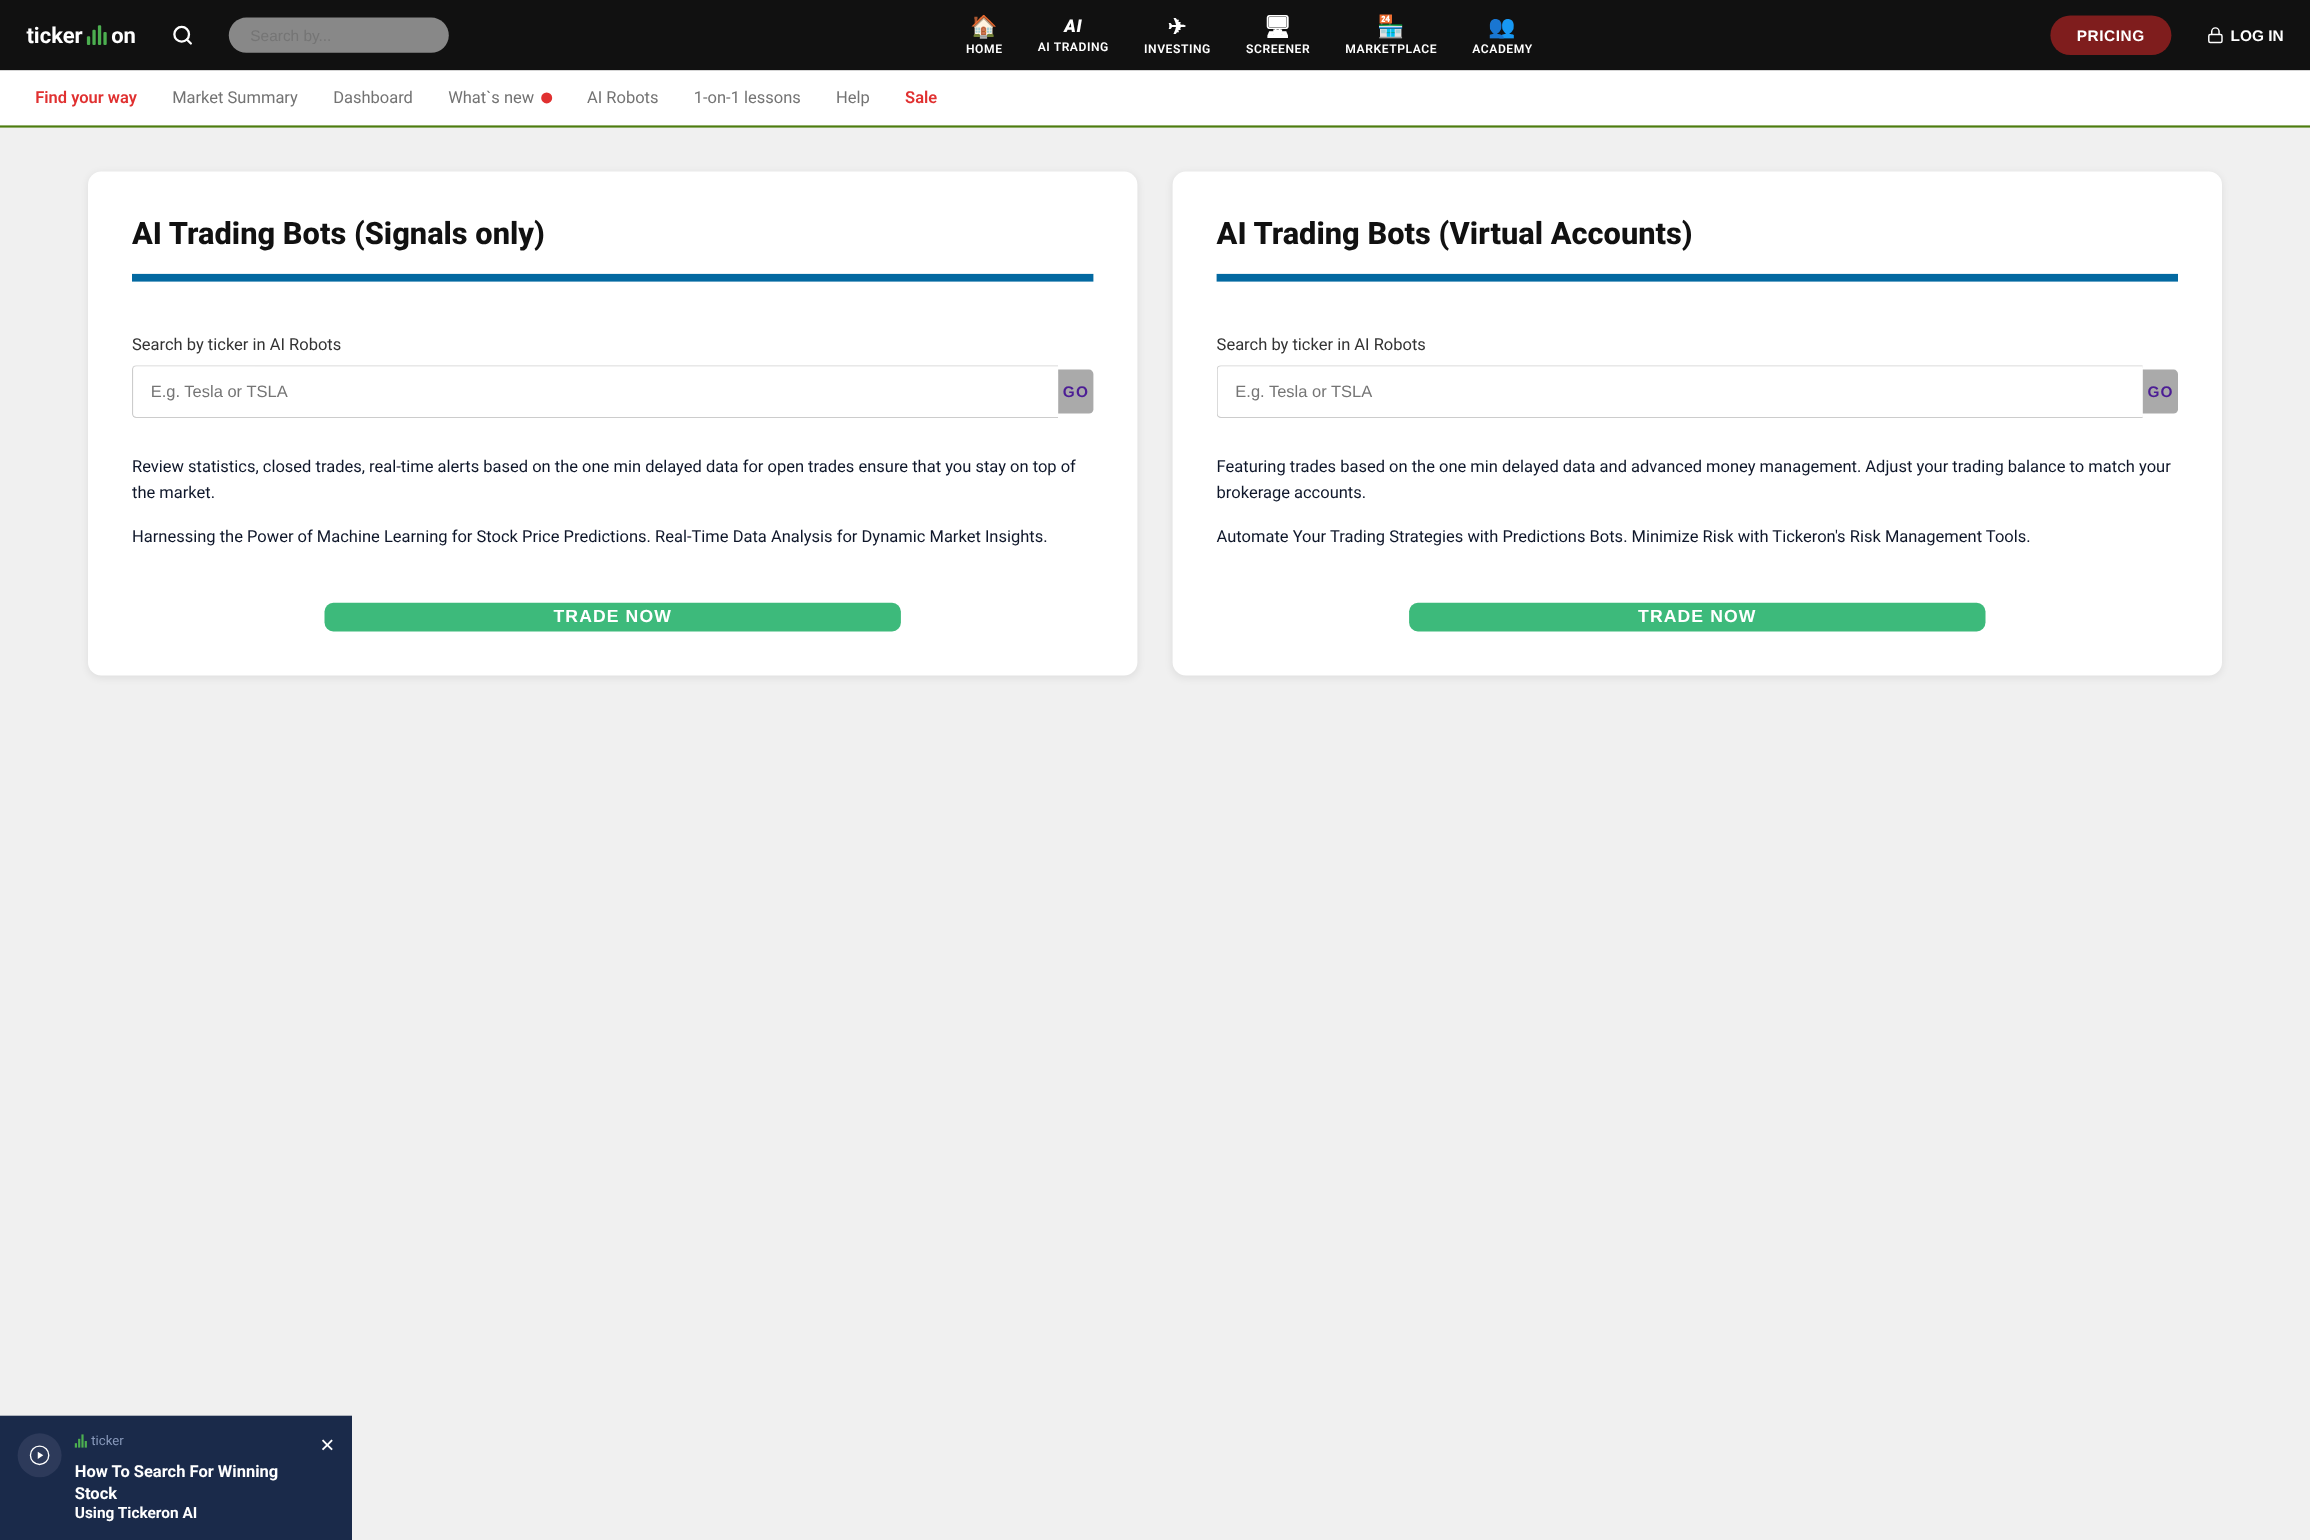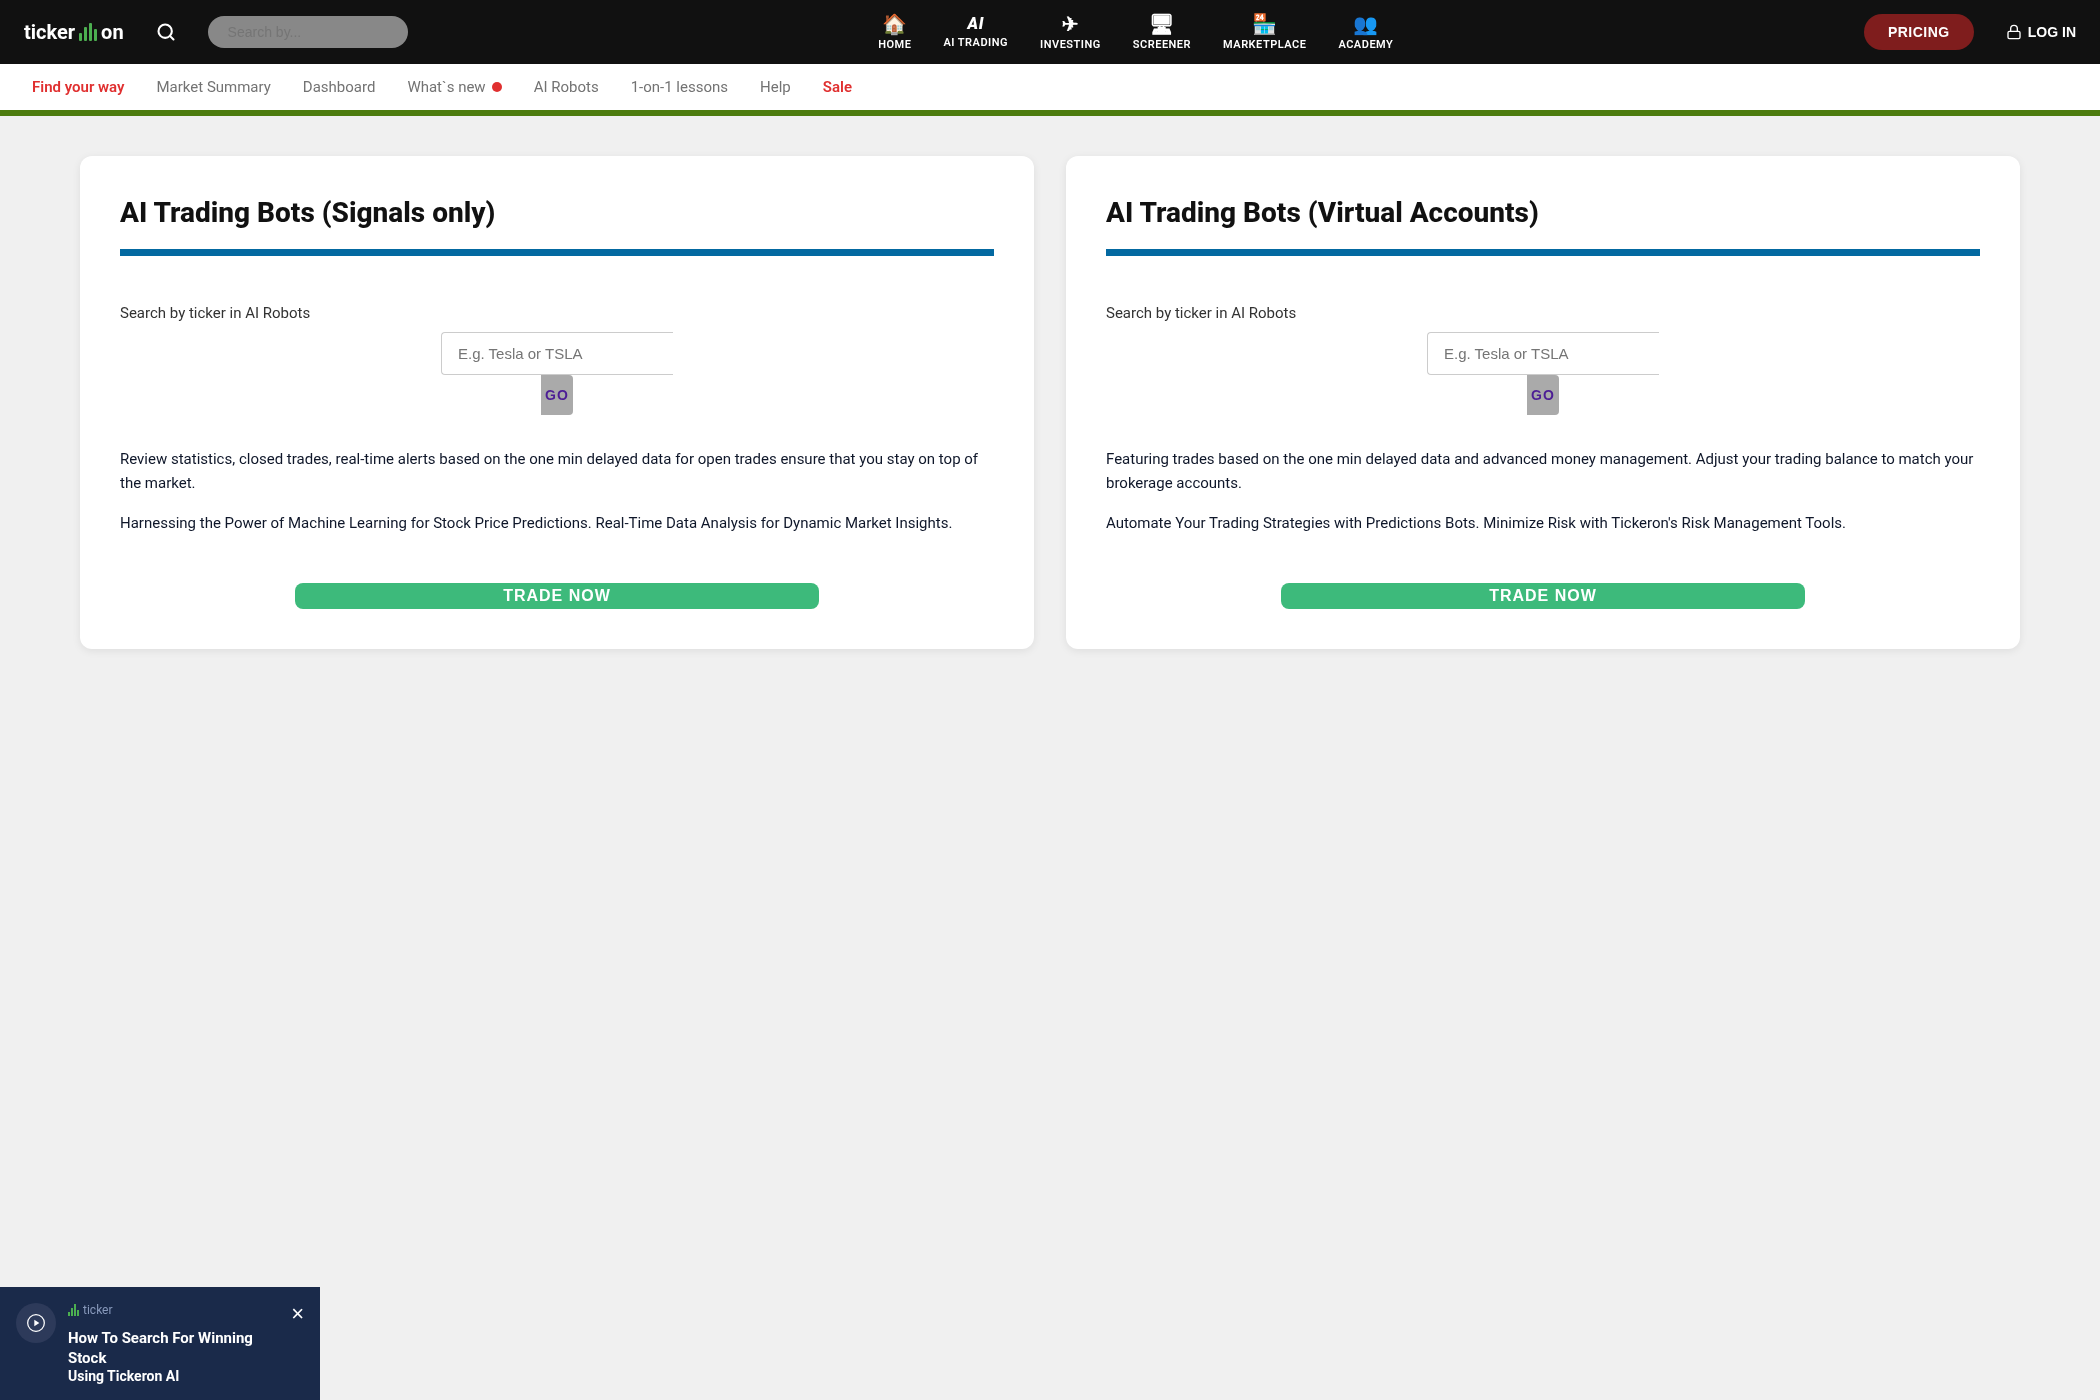--- a/index.html
+++ b/index.html
@@ -113,21 +113,21 @@
     }
 
     
     .secondary-nav {
       background: white;
       display: flex;
       align-items: center;
       padding: 0 32px;
       height: 52px;
       gap: 32px;
-      border-bottom: 6px solid #4d7c0f;
+      border-bottom: 2px solid #4d7c0f;
     }
     .sec-nav-item {
       font-size: 15px;
       color: #737373;
       cursor: pointer;
       font-weight: 400;
       white-space: nowrap;
       display: flex;
       align-items: center;
       gap: 6px;
@@ -173,21 +173,20 @@
       font-size: 15px;
       color: #333;
       margin-bottom: 10px;
       margin-top: 24px;
     }
     .search-row {
       display: flex;
       align-items: center;
       gap: 0;
       margin-bottom: 32px;
-      flex-direction: column;
     }
     .ticker-input {
       flex: 1;
       border: 1px solid #ccc;
       border-right: none;
       border-radius: 4px 0 0 4px;
       padding: 12px 16px;
       font-size: 15px;
       color: #999;
       outline: none;

